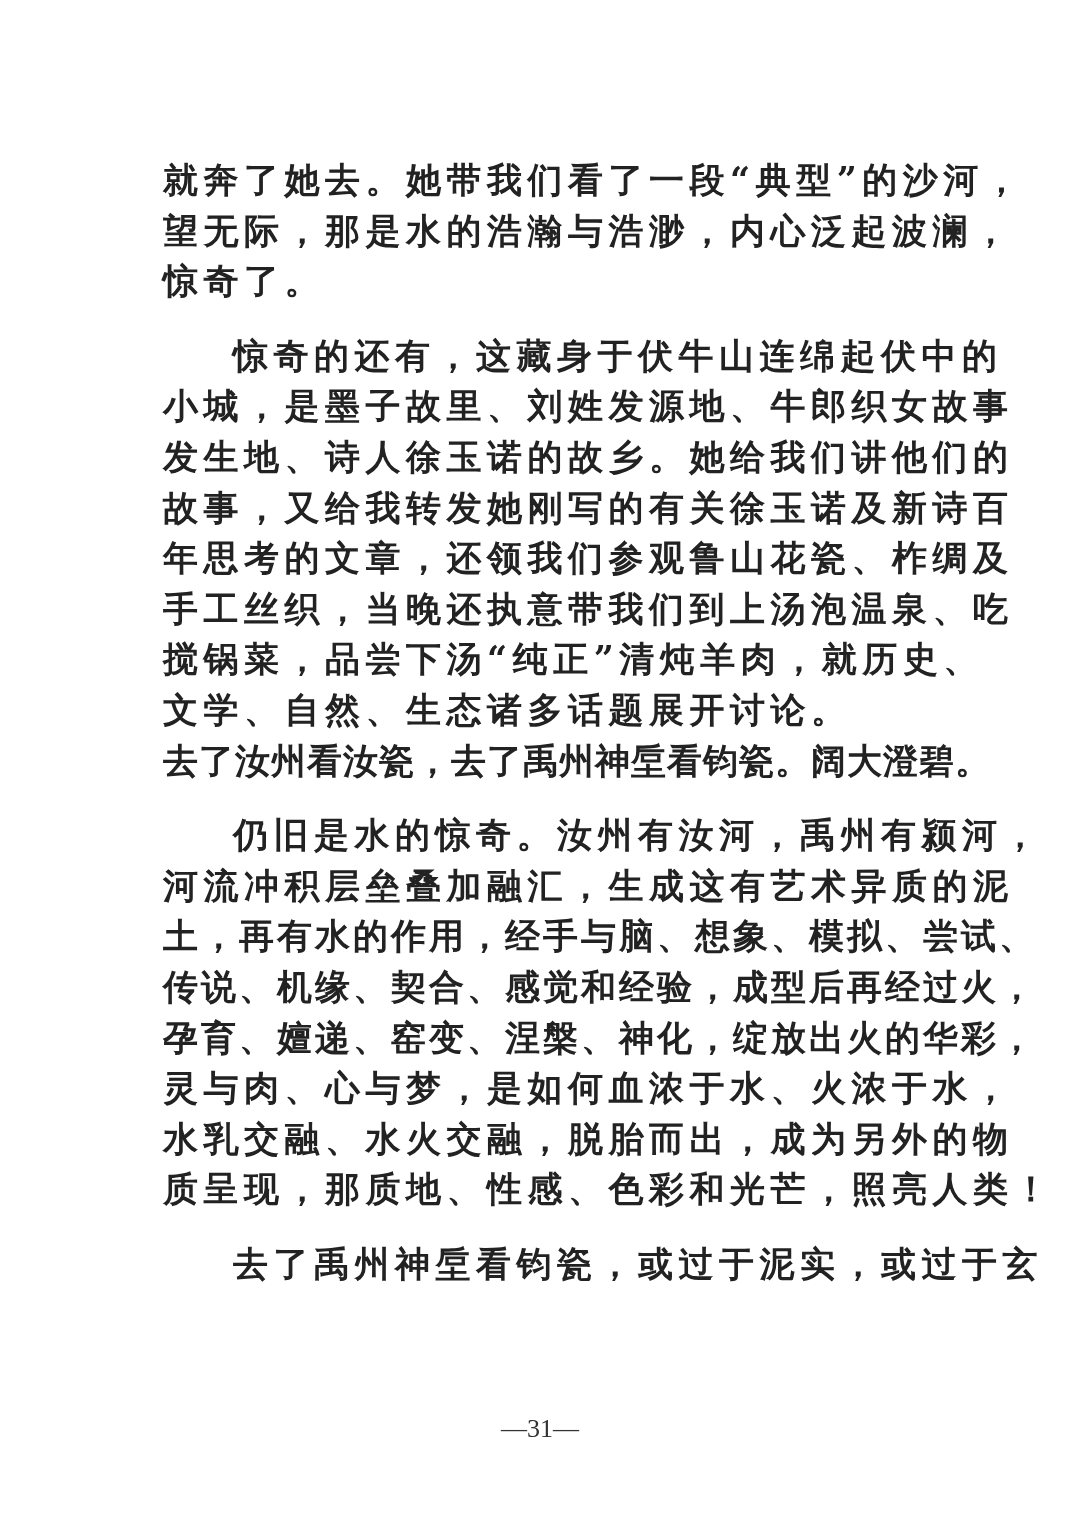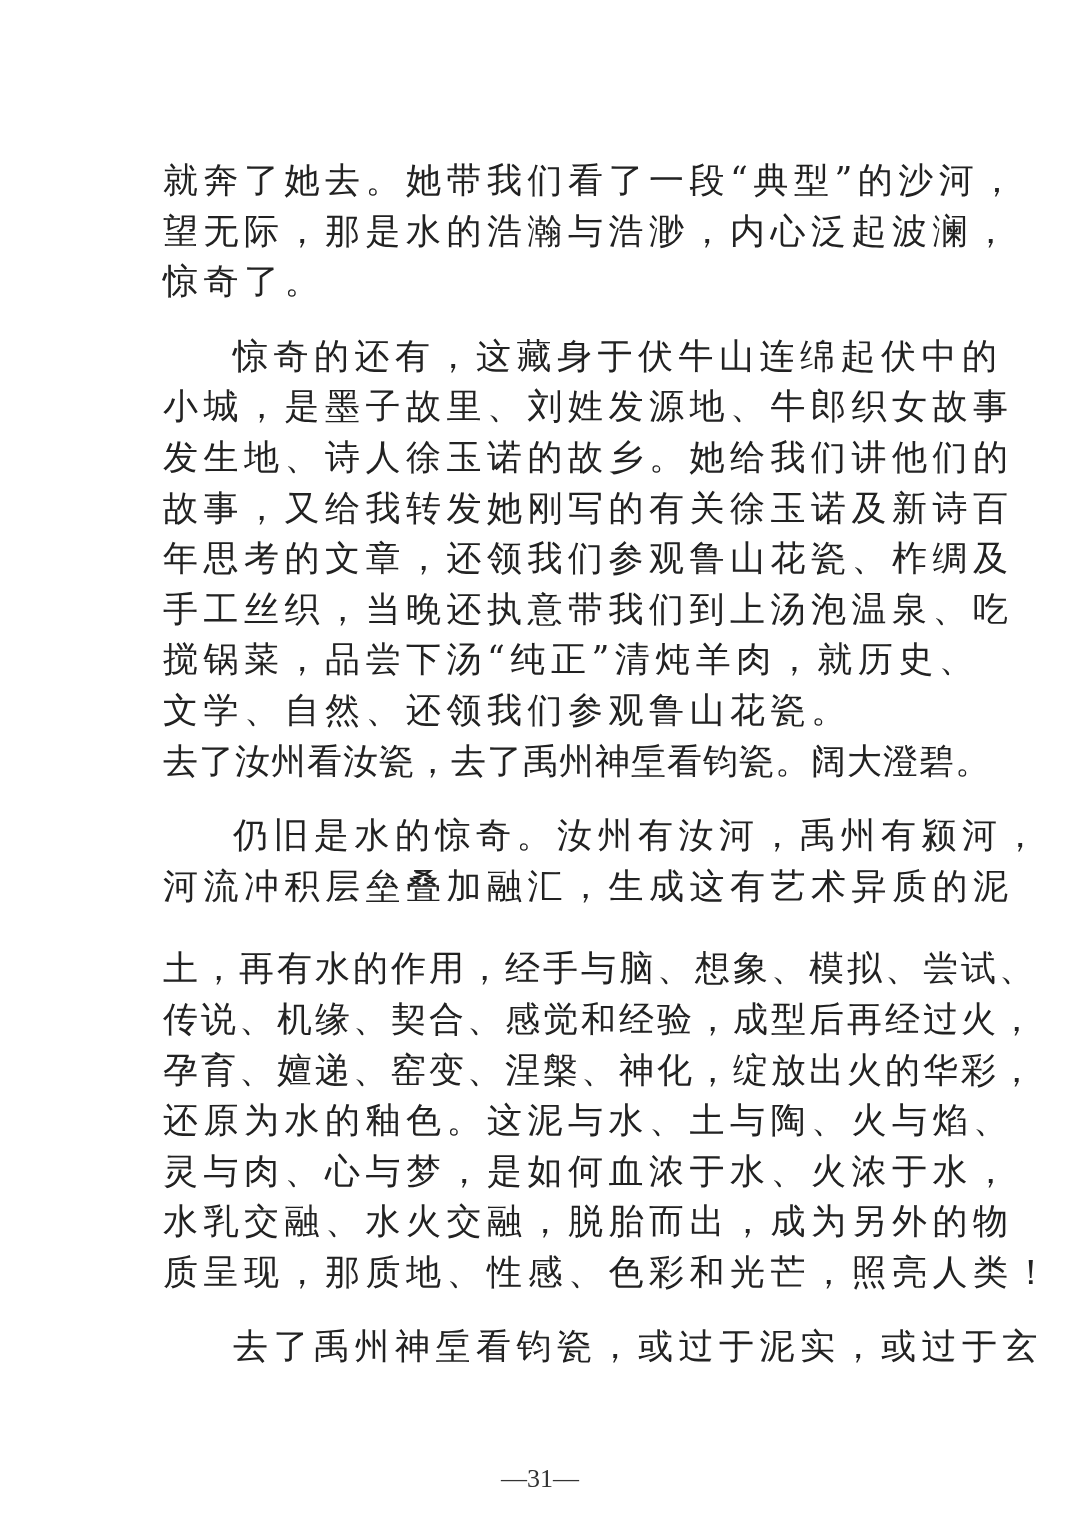--- a/index.html
+++ b/index.html
@@ -9,26 +9,26 @@
     position: absolute;
     left: 163px;
     top: 155px;
     width: 760px;
     font-family: "DejaVu Serif", "Liberation Serif", serif;
     font-size: 35px;
     line-height: 50.6px;
     color: #222222;
     letter-spacing: 5.5px;
   }
-  .line { display: block; white-space: nowrap; height: 50.6px; }
+  .line { display: block; white-space: nowrap; height: 50.6px; font-weight: bold; }
   .line.indent { padding-left: 70px; margin-top: 24px; }
   .page-number {
     position: absolute;
     left: 0; width: 1080px;
-    top: 1464px;
+    top: 1414px;
     text-align: center;
     font-family: "Liberation Serif", "DejaVu Serif", serif;
     font-size: 26px;
     color: #333333;
   }
 </style>
 </head>
 <body>
 
 <div class="page">
@@ -36,27 +36,26 @@
     <span class="line">就奔了她去。她带我们看了一段“典型”的沙河，</span>
     <span class="line">望无际，那是水的浩瀚与浩渺，内心泛起波澜，</span>
     <span class="line">惊奇了。</span>
     <span class="line indent">惊奇的还有，这藏身于伏牛山连绵起伏中的</span>
     <span class="line">小城，是墨子故里、刘姓发源地、牛郎织女故事</span>
     <span class="line">发生地、诗人徐玉诺的故乡。她给我们讲他们的</span>
     <span class="line">故事，又给我转发她刚写的有关徐玉诺及新诗百</span>
     <span class="line">年思考的文章，还领我们参观鲁山花瓷、柞绸及</span>
     <span class="line">手工丝织，当晚还执意带我们到上汤泡温泉、吃</span>
     <span class="line">搅锅菜，品尝下汤“纯正”清炖羊肉，就历史、</span>
-    <span class="line">文学、自然、还领我们参观鲁山花瓷。</span>
+    <span class="line">文学、自然、生态诸多话题展开讨论。</span>
     <span class="line" style="letter-spacing:1px;">去了汝州看汝瓷，去了禹州神垕看钧瓷。阔大澄碧。</span>
     <span class="line indent">仍旧是水的惊奇。汝州有汝河，禹州有颍河，</span>
     <span class="line">河流冲积层垒叠加融汇，生成这有艺术异质的泥</span>
-    <span class="line" style="letter-spacing:3px;margin-top:32px;">土，再有水的作用，经手与脑、想象、模拟、尝试、</span>
+    <span class="line" style="letter-spacing:3px;">土，再有水的作用，经手与脑、想象、模拟、尝试、</span>
     <span class="line" style="letter-spacing:3px;">传说、机缘、契合、感觉和经验，成型后再经过火，</span>
     <span class="line" style="letter-spacing:3px;">孕育、嬗递、窑变、涅槃、神化，绽放出火的华彩，</span>
-    <span class="line">还原为水的釉色。这泥与水、土与陶、火与焰、</span>
     <span class="line">灵与肉、心与梦，是如何血浓于水、火浓于水，</span>
     <span class="line">水乳交融、水火交融，脱胎而出，成为另外的物</span>
     <span class="line">质呈现，那质地、性感、色彩和光芒，照亮人类！</span>
     <span class="line indent">去了禹州神垕看钧瓷，或过于泥实，或过于玄</span>
   </div>
   <div class="page-number">—31—</div>
 </div>
 
 </body></html>

